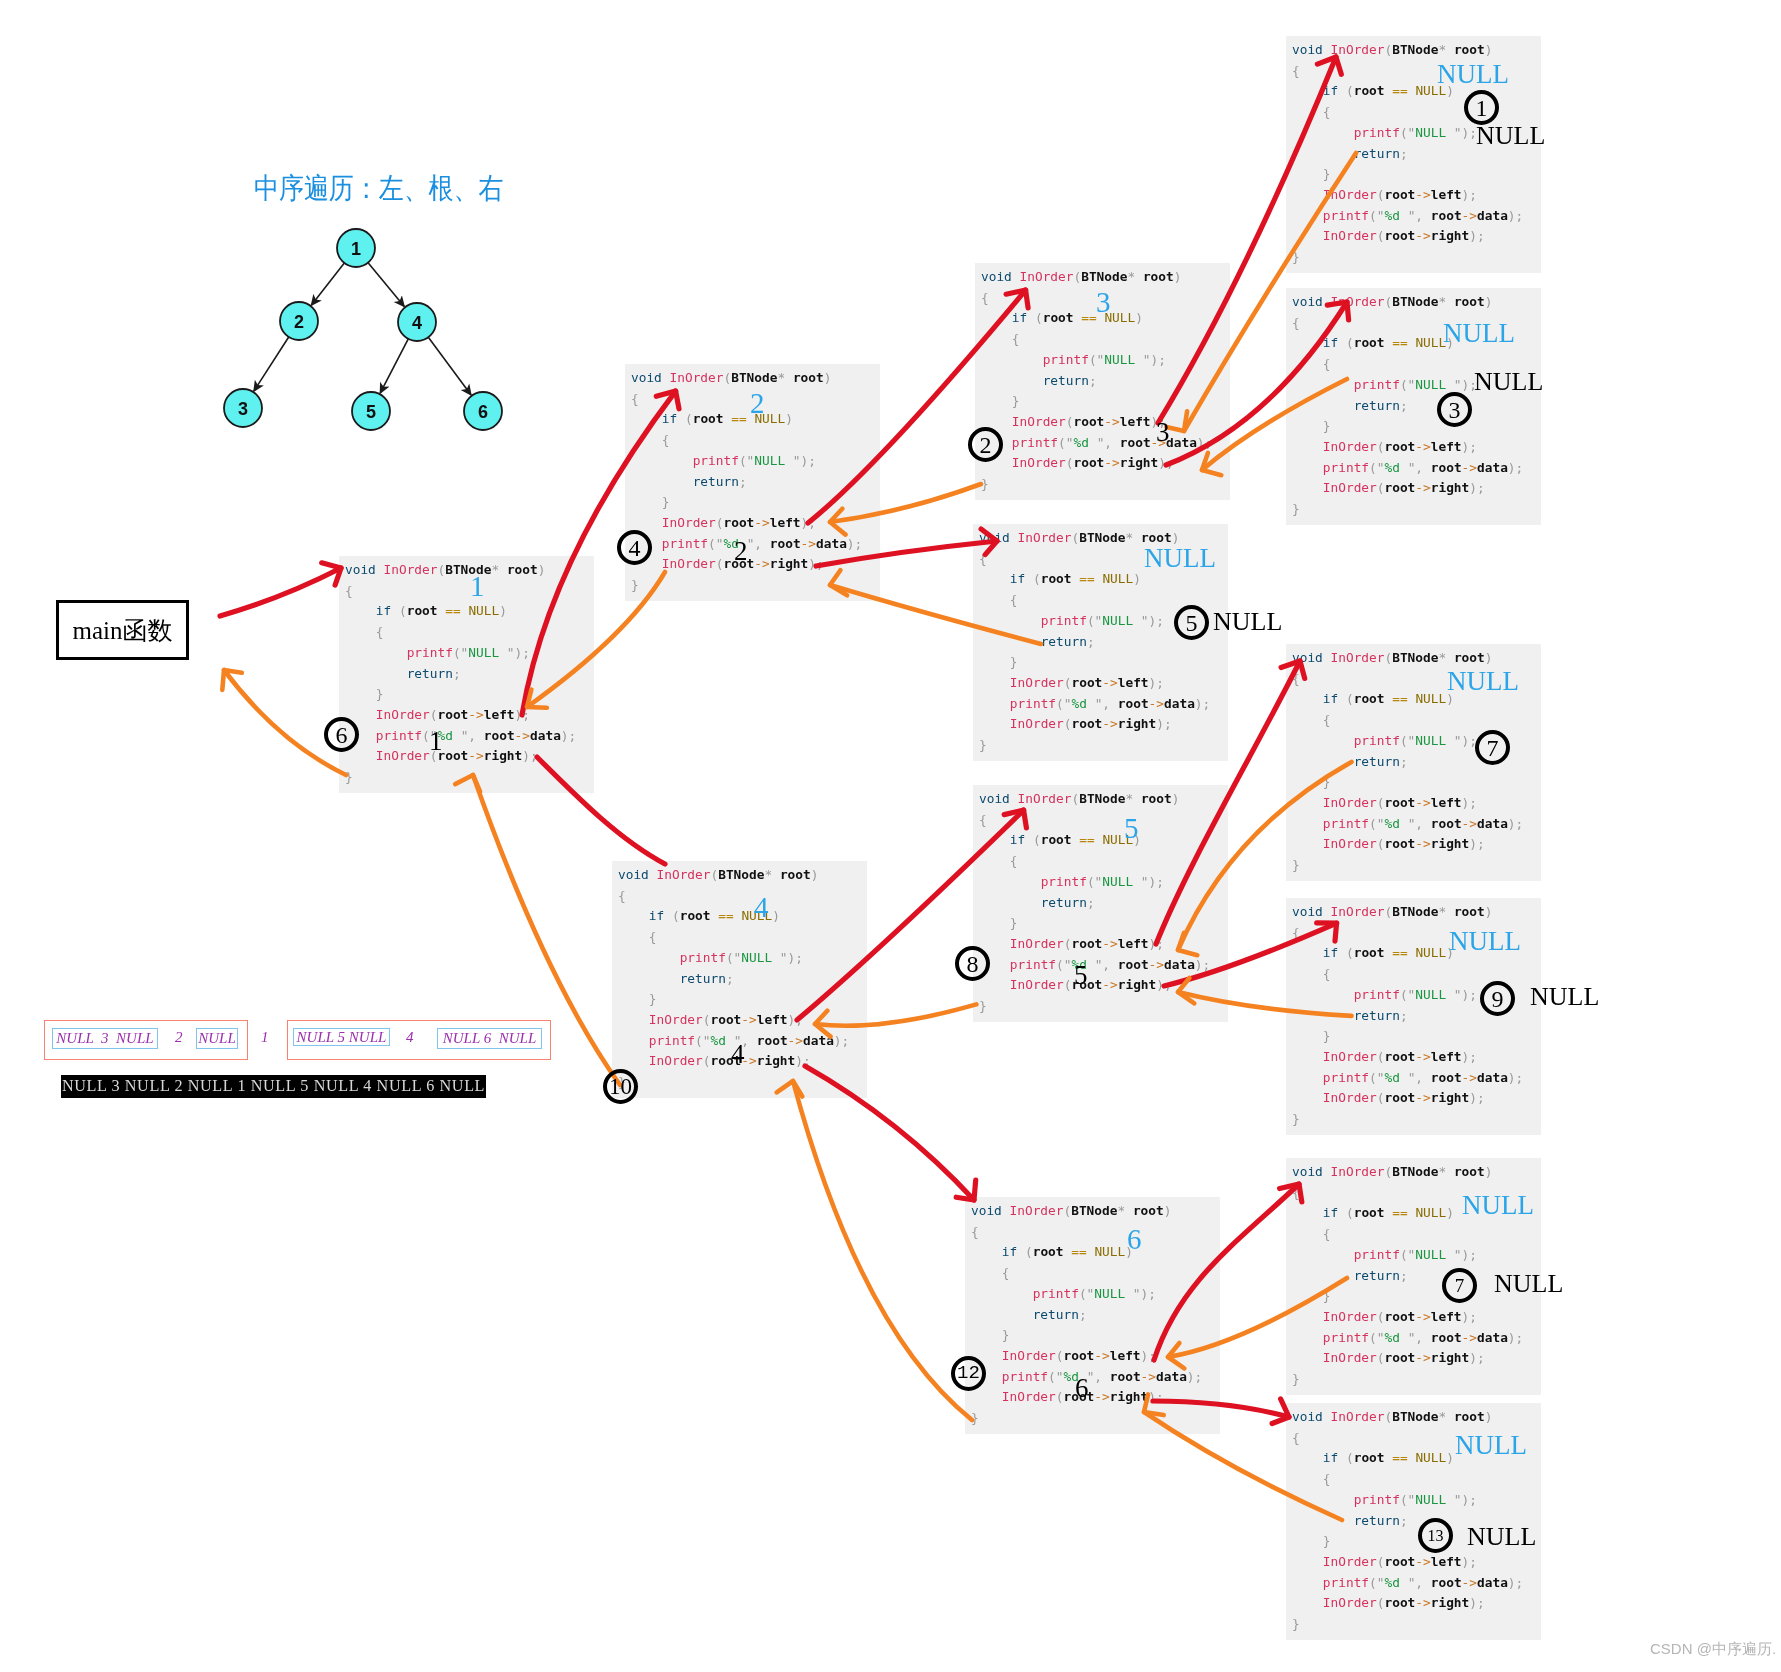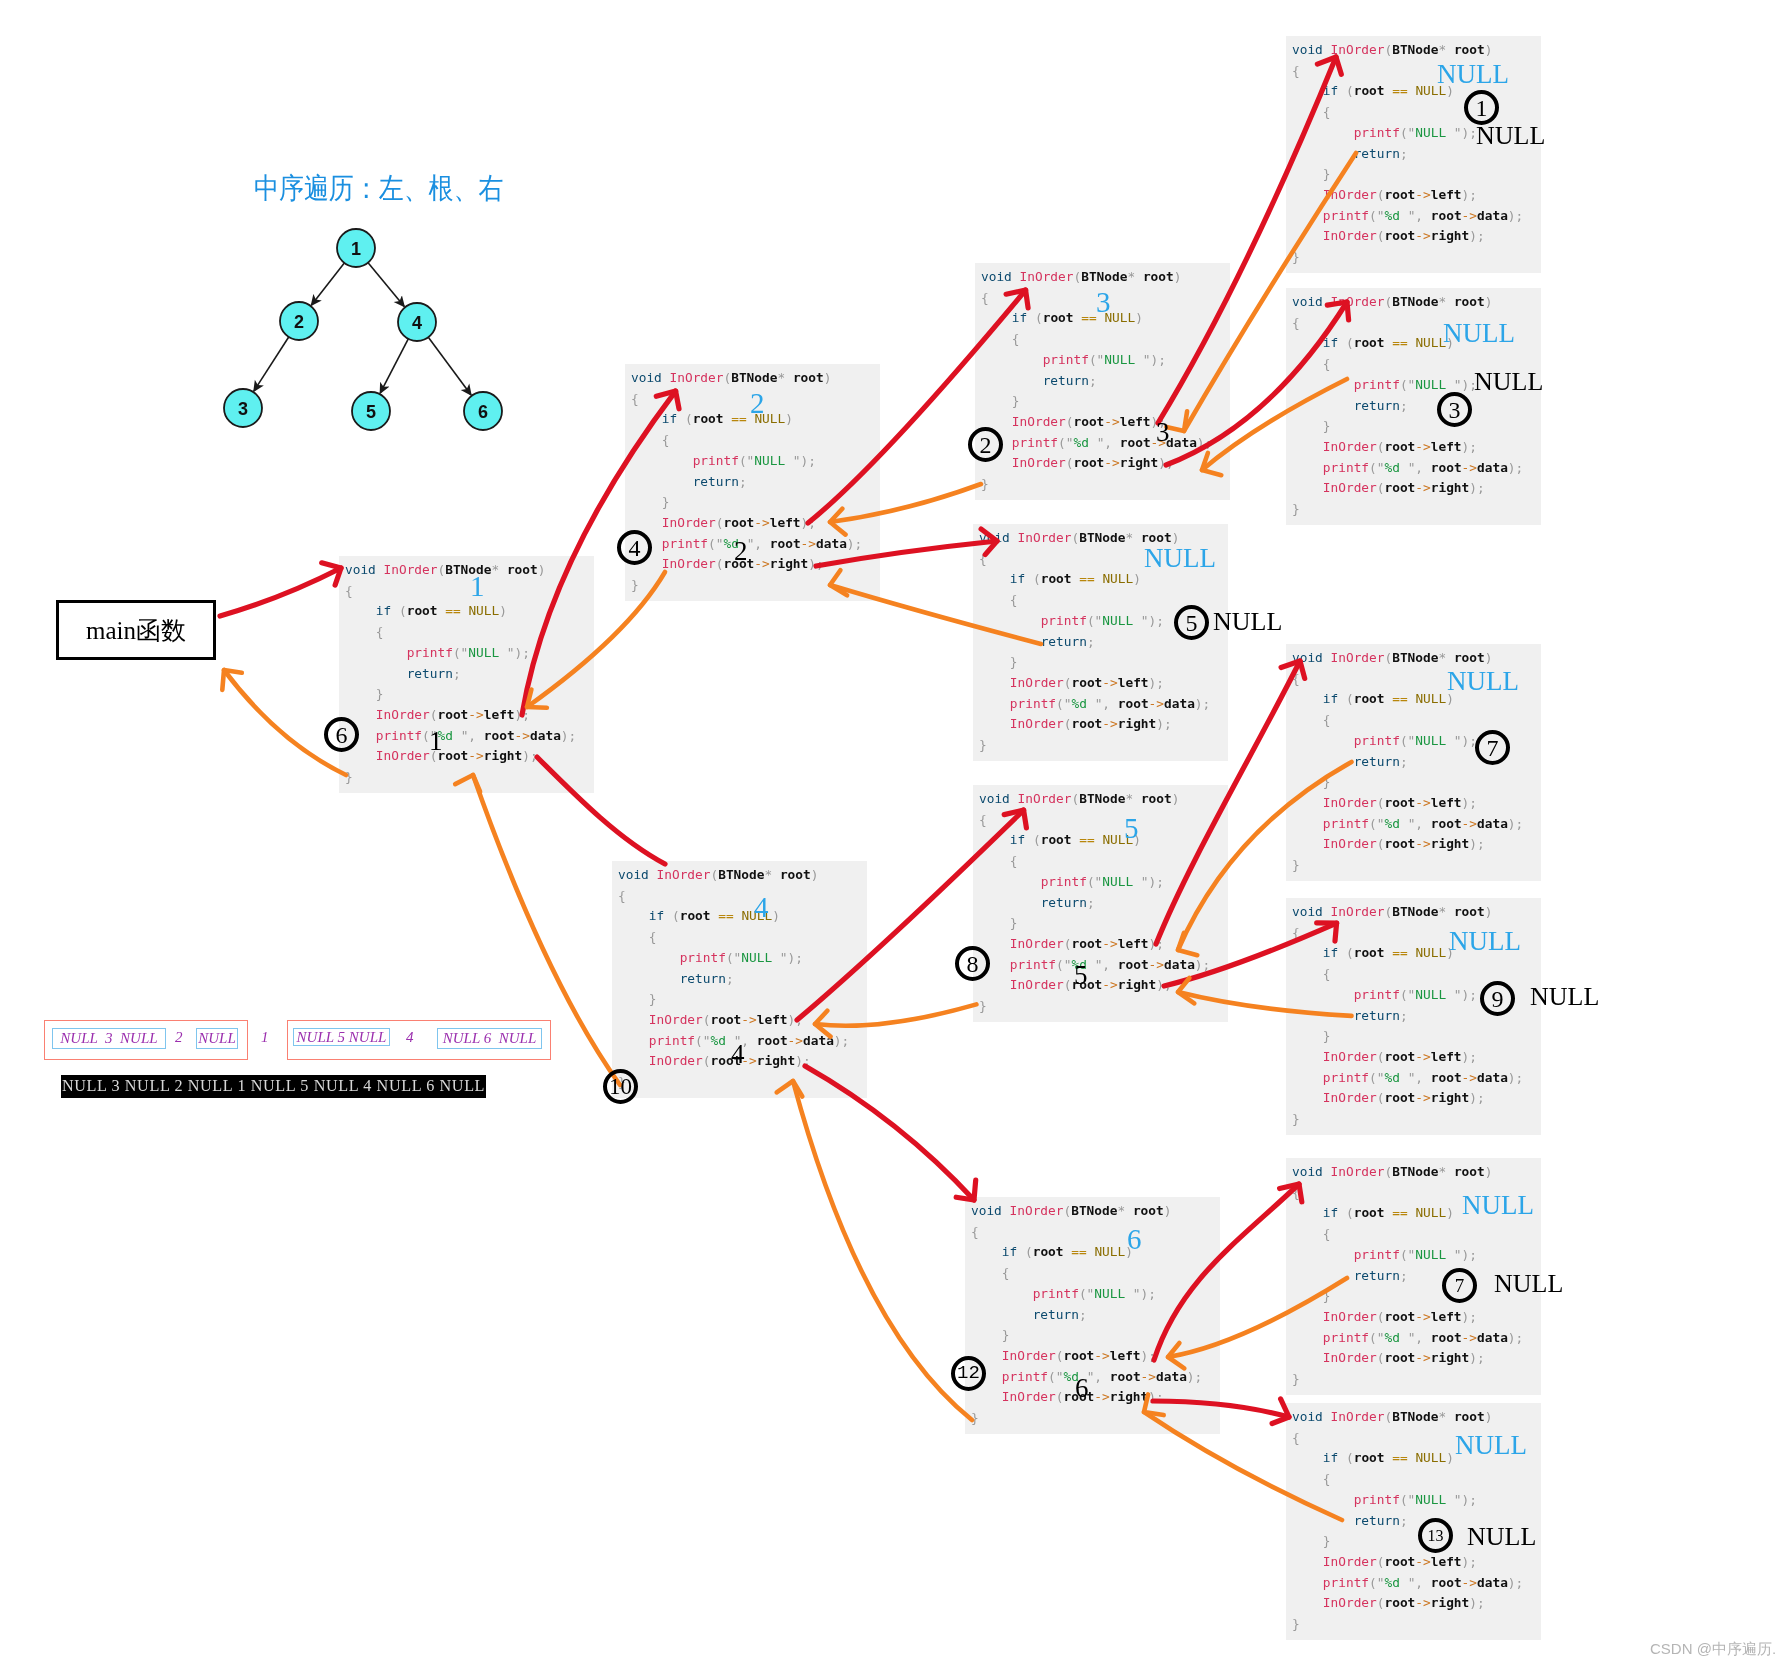--- a/index.html
+++ b/index.html
@@ -183,21 +183,21 @@
         <path d="M 1272.1 1423.5 L 1289.0 1417.0 L 1280.6 1398.9" fill="none" stroke="#dd1122" stroke-width="5.2" stroke-linecap="round" stroke-linejoin="round"></path>
       </g>
       <g>
         <path d="M 1342 1520 Q 1230 1470 1144 1412" fill="none" stroke="#f58220" stroke-width="4.6" stroke-linecap="round" stroke-linejoin="round"></path>
         <path d="M 1148.1 1394.4 L 1144.0 1412.0 L 1163.7 1415.1" fill="none" stroke="#f58220" stroke-width="4.6" stroke-linecap="round" stroke-linejoin="round"></path>
       </g>
     </svg>
   <div id="output-layer">
       <div class="outgroup" style="left: 44px; top: 1020px; width: 204px; height: 40px;"></div>
       <div class="outgroup" style="left: 287px; top: 1020px; width: 264px; height: 40px;"></div>
-      <div class="outinner" style="left: 52px; top: 1028px; width: 114px; height: 21px;">NULL  3  NULL</div>
+      <div class="outinner" style="left: 52px; top: 1028px; width: 106px; height: 21px;">NULL  3  NULL</div>
       <div class="outinner" style="left: 196px; top: 1028px; width: 42px; height: 21px;">NULL</div>
       <div class="outinner" style="left: 293px; top: 1028px; width: 97px; height: 18px;">NULL 5 NULL</div>
       <div class="outinner" style="left: 437px; top: 1028px; width: 105px; height: 21px;">NULL 6  NULL</div>
       <div class="outloose" style="left: 175px; top: 1030px;">2</div>
       <div class="outloose" style="left: 261px; top: 1030px;">1</div>
       <div class="outloose" style="left: 406px; top: 1030px;">4</div>
       <div class="console" style="left: 61px; top: 1075px; width: 425px; height: 23px;">NULL 3 NULL 2 NULL 1 NULL 5 NULL 4 NULL 6 NULL</div>
     </div>
   <div id="labels-layer">
       <div class="numlabel" style="left: 470px; top: 572px;">1</div>
@@ -232,18 +232,18 @@
       <div class="nulllabel" style="left: 1462px; top: 1192px;">NULL</div>
       <div class="circnum" style="left: 1442px; top: 1268px; font-size: 19px;">7</div>
       <div class="nullblack" style="left: 1494px; top: 1271px;">NULL</div>
       <div class="numlabel" style="left: 1127px; top: 1225px;">6</div>
       <div class="circnum" style="left: 951px; top: 1356px; font-size: 19px; font-family: Liberation Mono, monospace;">12</div>
       <div class="smallnum" style="left: 1075px; top: 1375px;">6</div>
       <div class="nulllabel" style="left: 1455px; top: 1432px;">NULL</div>
       <div class="circnum" style="left: 1418px; top: 1518px; font-size: 16px;">13</div>
       <div class="nullblack" style="left: 1467px; top: 1524px;">NULL</div>
       <div class="title" style="left: 254px; top: 174px;">中序遍历：左、根、右</div>
-      <div class="mainbox" style="left: 56px; top: 600px; width: 160px; height: 60px;">
+      <div class="mainbox" style="left: 56px; top: 600px; width: 133px; height: 60px;">
         <span>main函数</span>
       </div>
       <div class="watermark" style="left: 1650px; top: 1641px;">CSDN @中序遍历.</div>
     </div>
 </div>
 
 </body></html>

